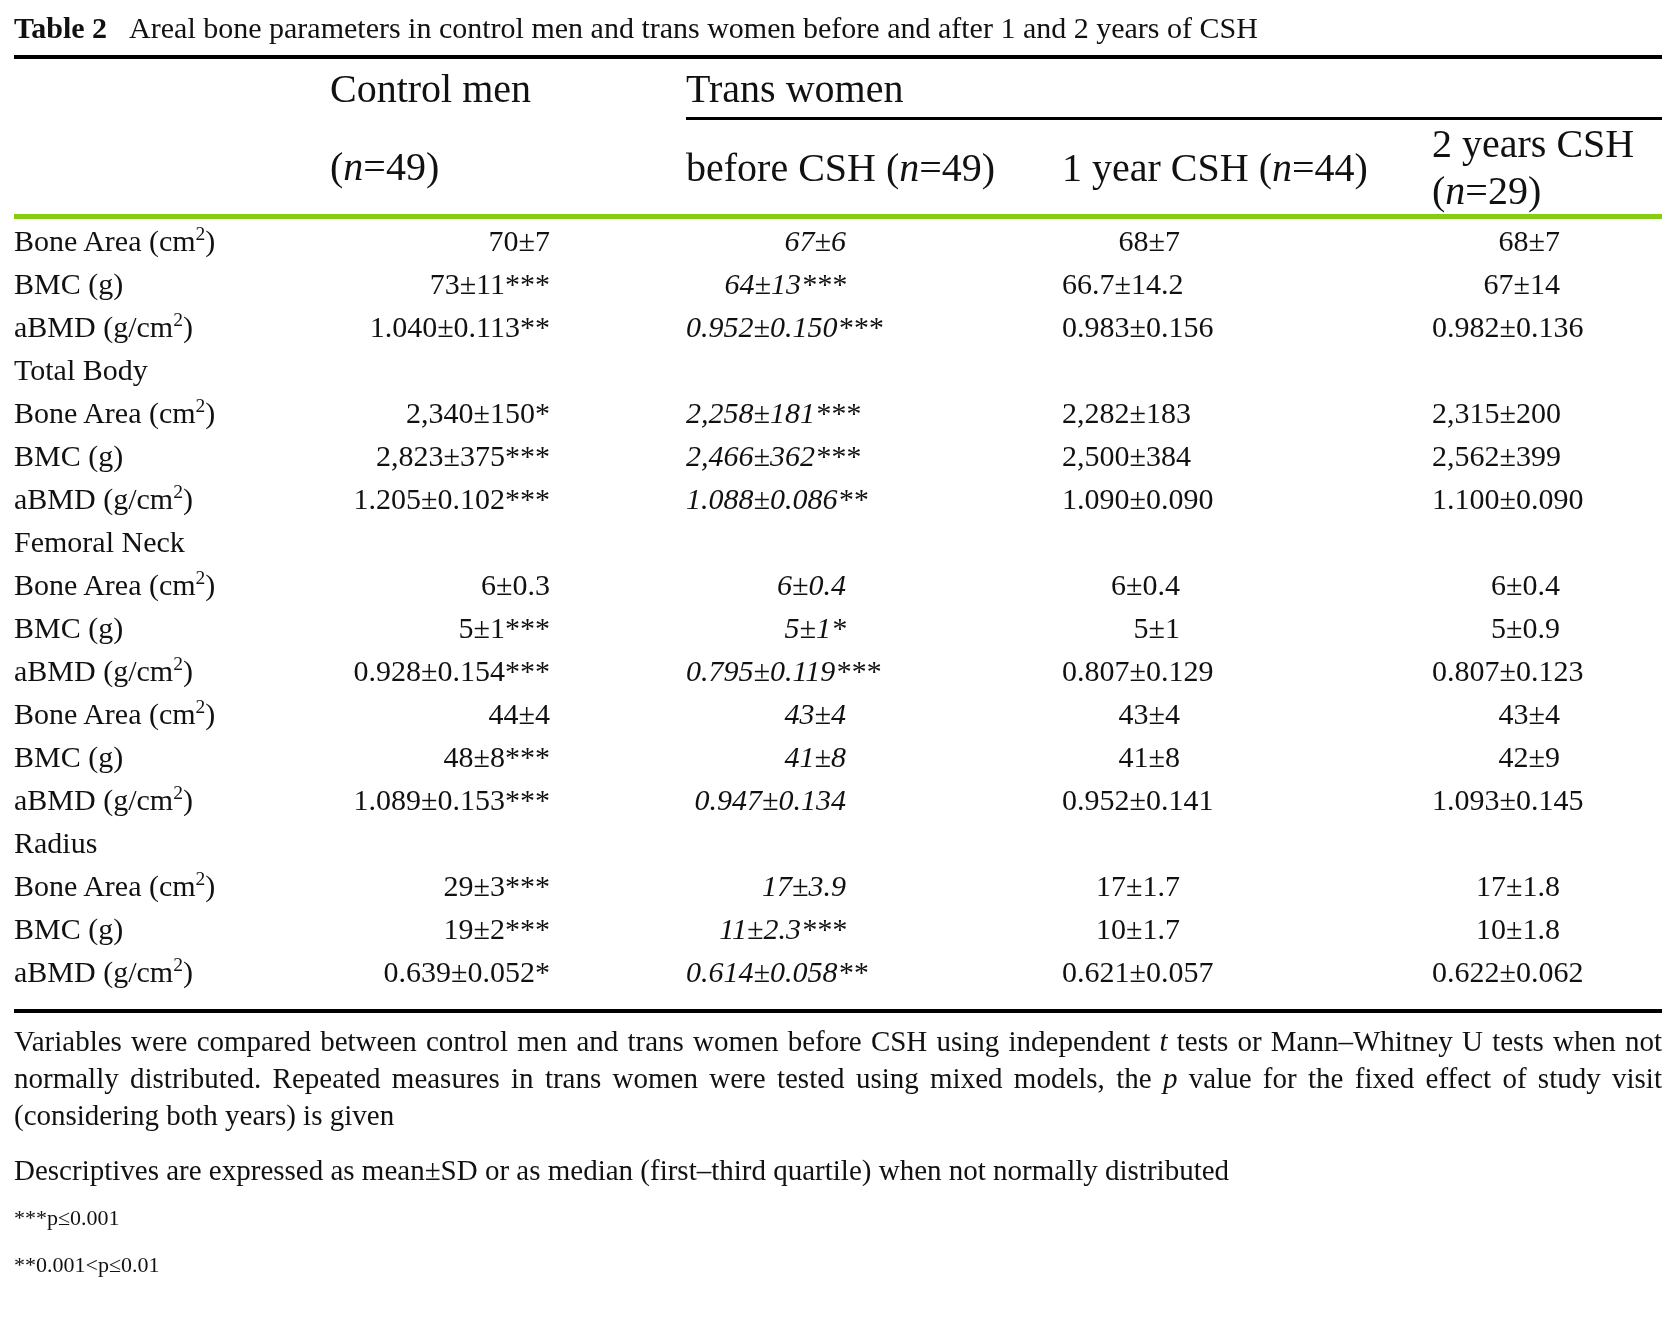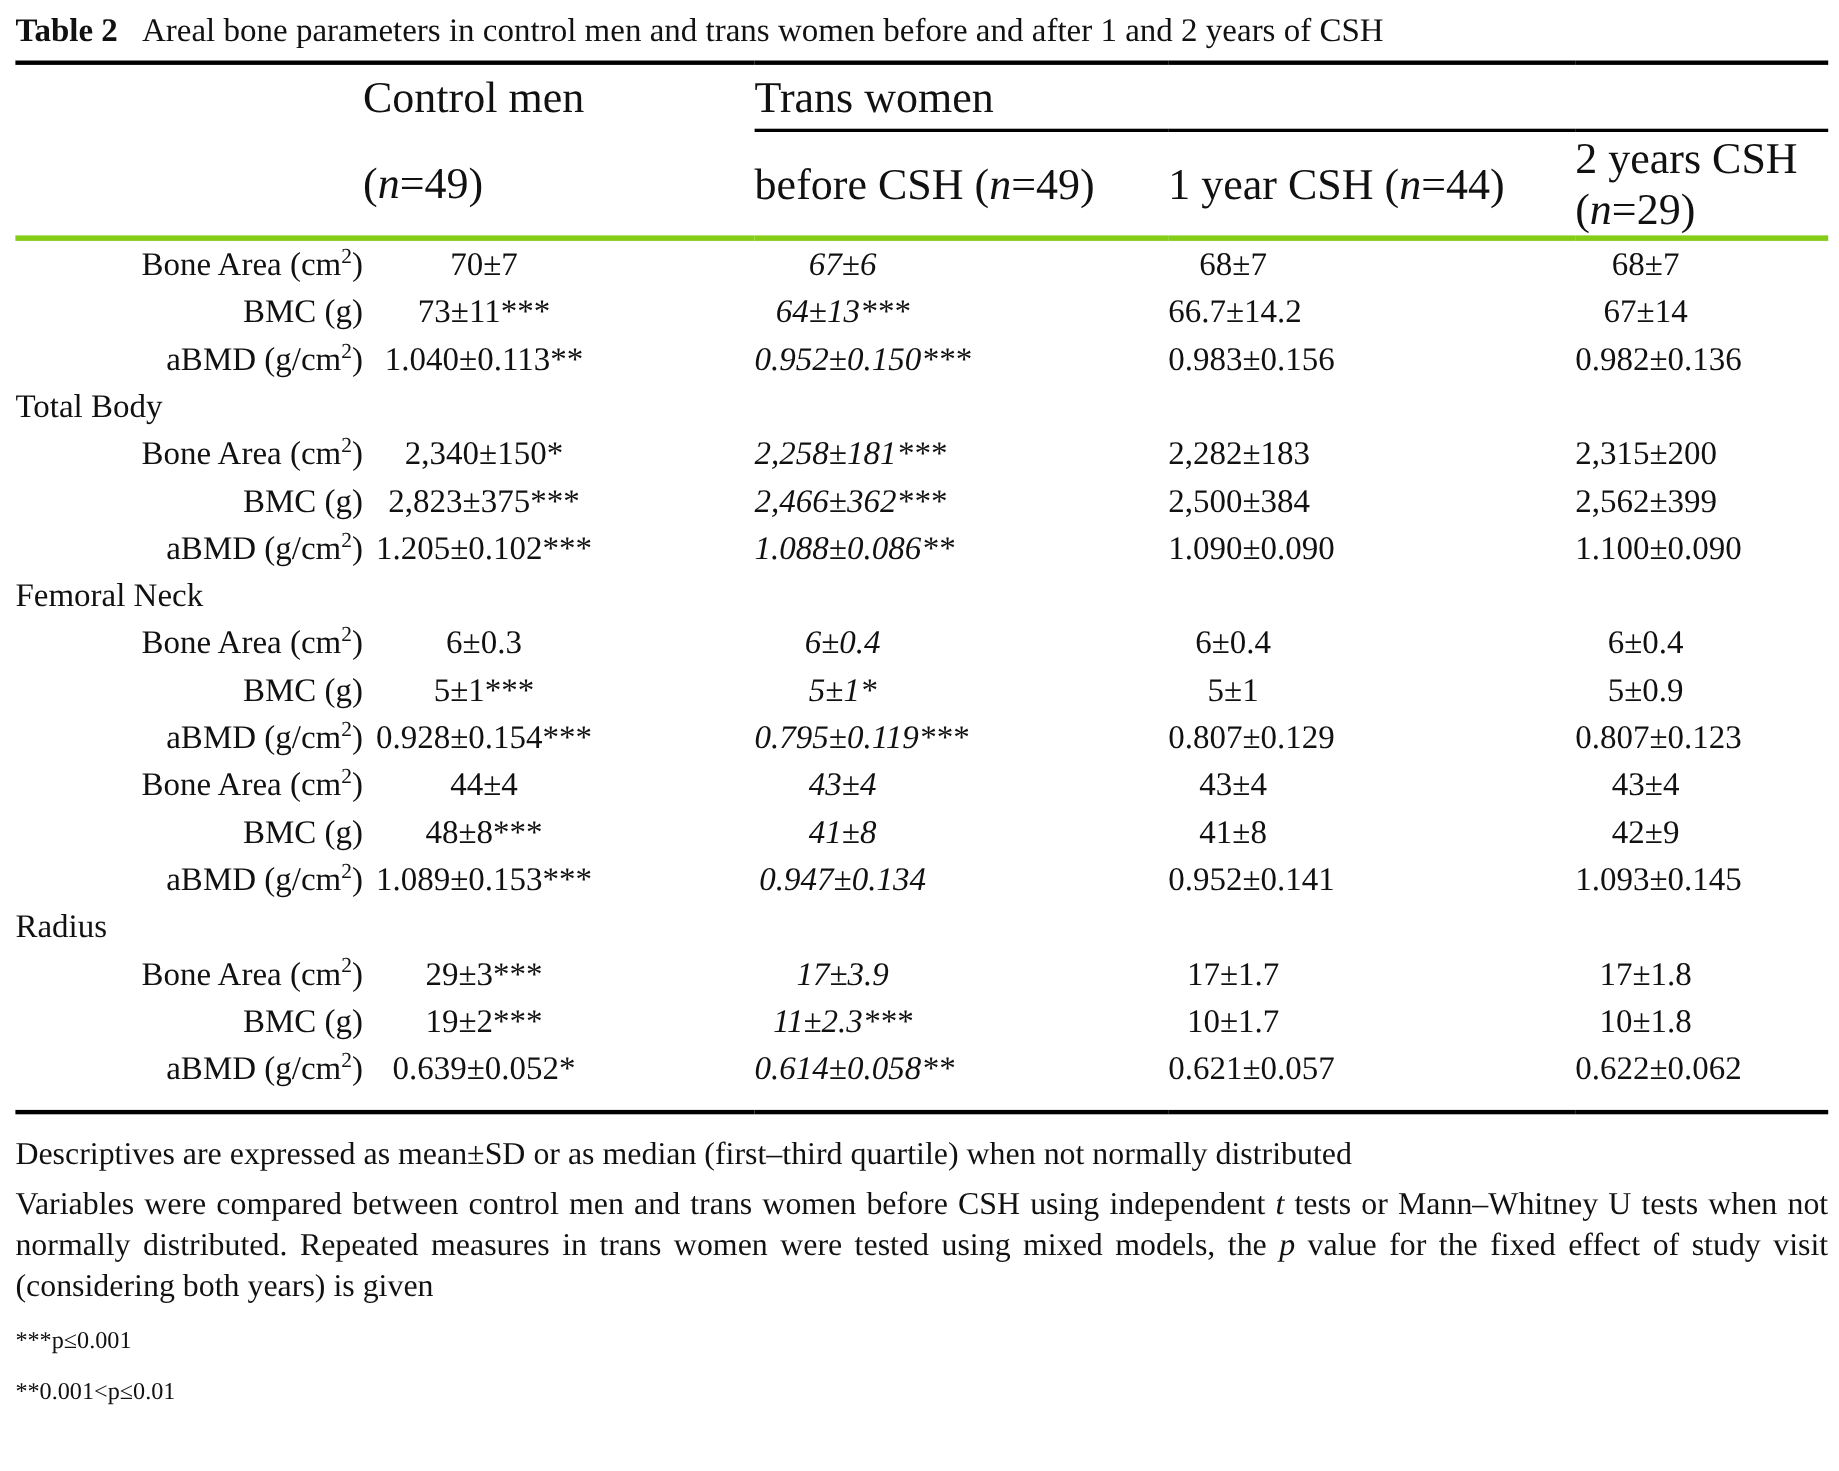--- a/index.html
+++ b/index.html
@@ -33,23 +33,23 @@
     font-weight:normal; text-align:left;
     vertical-align:middle; font-size:40px; padding:0;
   }
   tr.h1 th { height:58px; }
   tr.h1 th.trans-group { border-bottom:3px solid #000; }
   tr.h2 th { height:66px; border-bottom:5px solid #84cc16; }
 
   tbody td { height:43px; vertical-align:middle; padding:0; }
   tbody tr.first td { padding-top:10px; }
   tbody tr.last  td { padding-bottom:16px; }
-  td.lbl { text-align:right; white-space:nowrap; }
+  td.lbl { text-align:left; white-space:nowrap; }
   td.lbl sup { font-size:65%; line-height:0; }
-  td.val { text-align:center; white-space:nowrap; }
+  td.val { text-align:right; white-space:nowrap; }
   td.val.v1 { padding-right:136px; }
   td.val.v2 { padding-right:216px;font-style:italic; }
   td.val.v3 { padding-right:252px; }
   td.val.v4 { padding-right:102px; }
 
   
   .fn { font-size:29px; }
   .fn1 { margin-top:18px; line-height:36px; }
   .fn2 { margin-top:10px; line-height:37px; text-align:justify; width:1648px; }
   .sig { font-size:22px; line-height:34px; margin-top:13px; }
@@ -204,20 +204,20 @@
         <td class="lbl"><span>aBMD (g/cm</span><sup>2</sup><span>)</span></td>
         <td class="val v1">0.639±0.052*</td>
         <td class="val v2">0.614±0.058**</td>
         <td class="val v3">0.621±0.057</td>
         <td class="val v4">0.622±0.062</td>
       </tr>
 
     </tbody>
   </table>
 
+  <div class="fn fn2"><span>Variables were compared between control men and trans women before CSH using independent </span><i>t</i><span> tests or Mann–Whitney U tests when not normally distributed. Repeated measures in trans women were tested using mixed models, the </span><i>p</i><span> value for the fixed effect of study visit (considering both years) is given</span></div>
+
   <div class="fn fn1">Descriptives are expressed as mean±SD or as median (first–third quartile) when not normally distributed</div>
-
-  <div class="fn fn2"><span>Variables were compared between control men and trans women before CSH using independent </span><i>t</i><span> tests or Mann–Whitney U tests when not normally distributed. Repeated measures in trans women were tested using mixed models, the </span><i>p</i><span> value for the fixed effect of study visit (considering both years) is given</span></div>
 
   <div class="sig">***p≤0.001</div>
   <div class="sig">**0.001&lt;p≤0.01</div>
 
 </div>
 
 </body></html>

